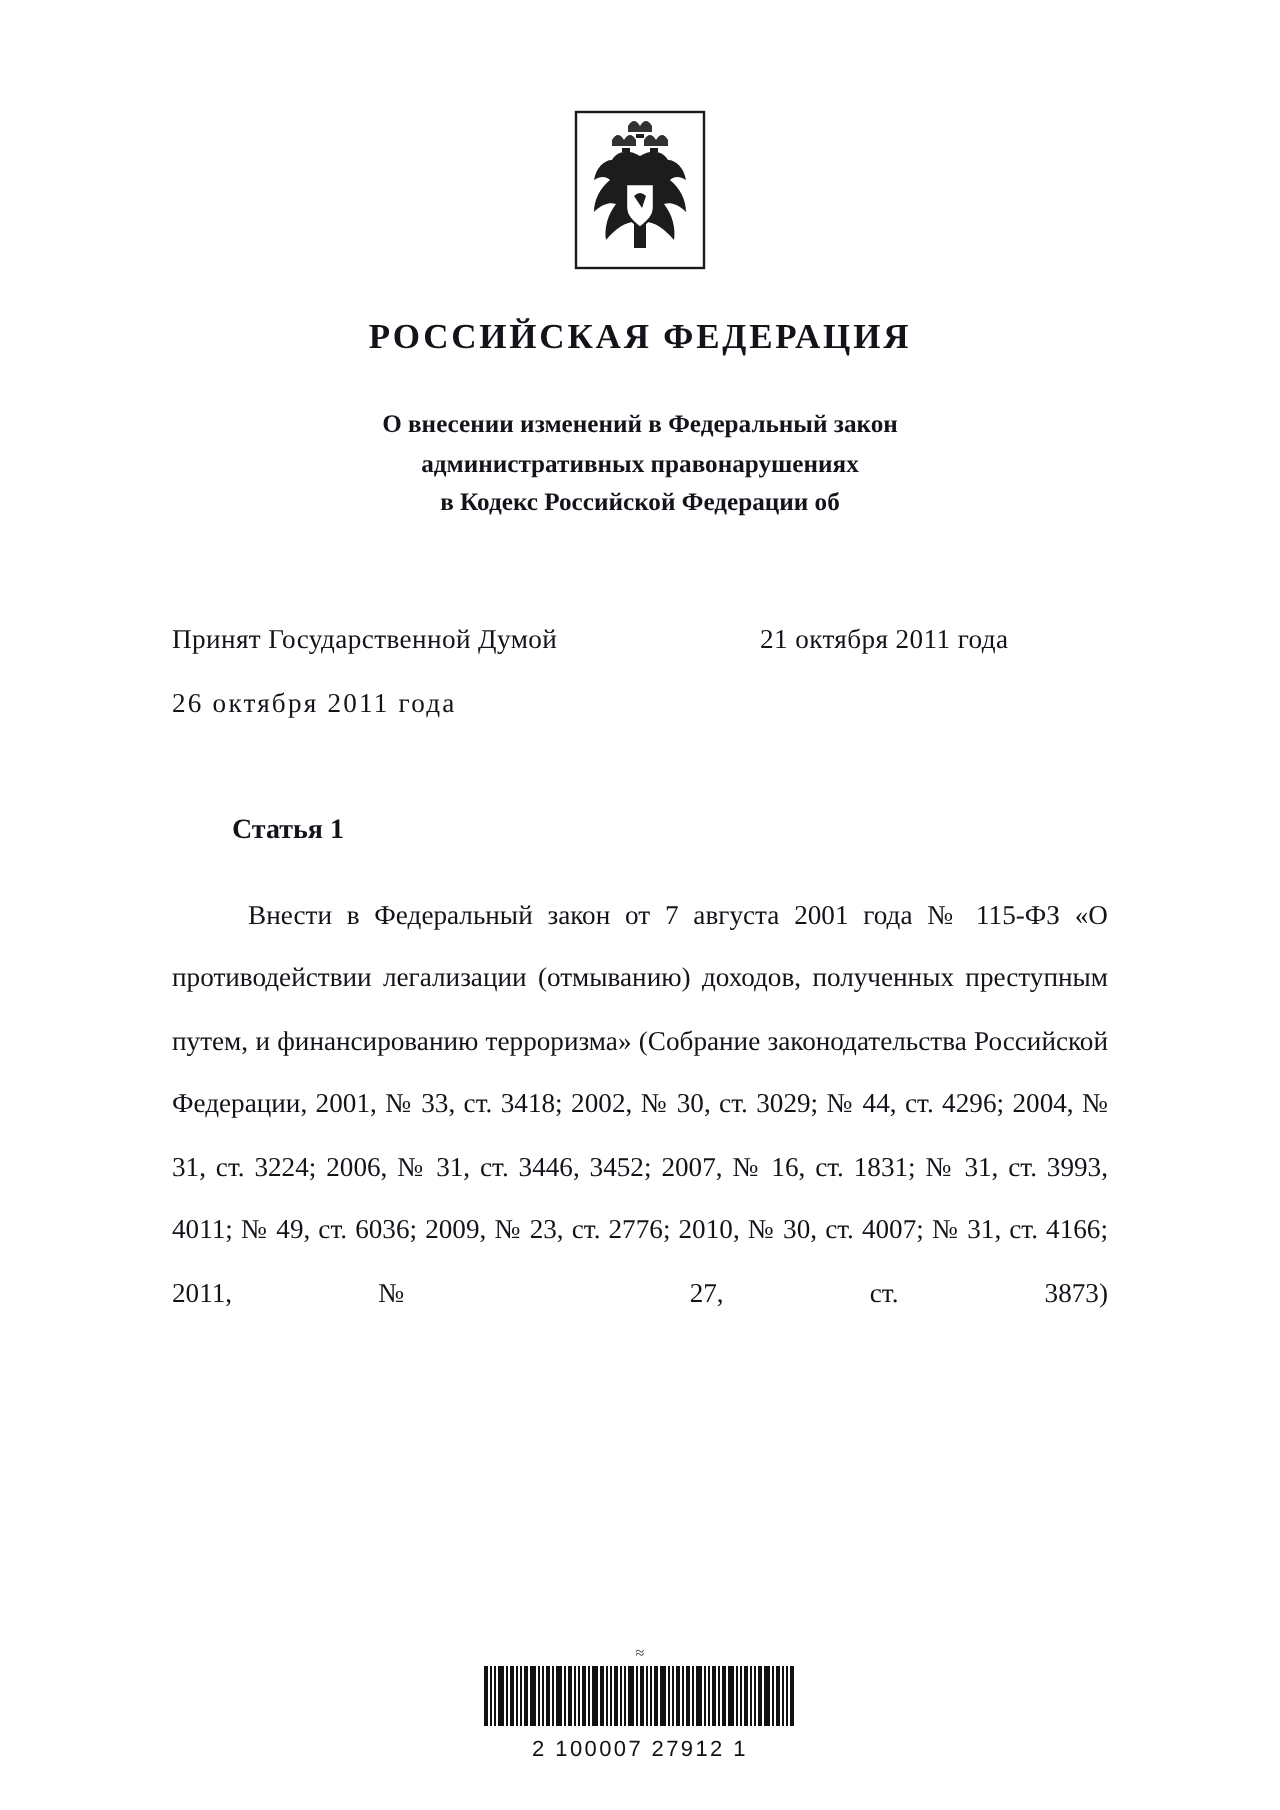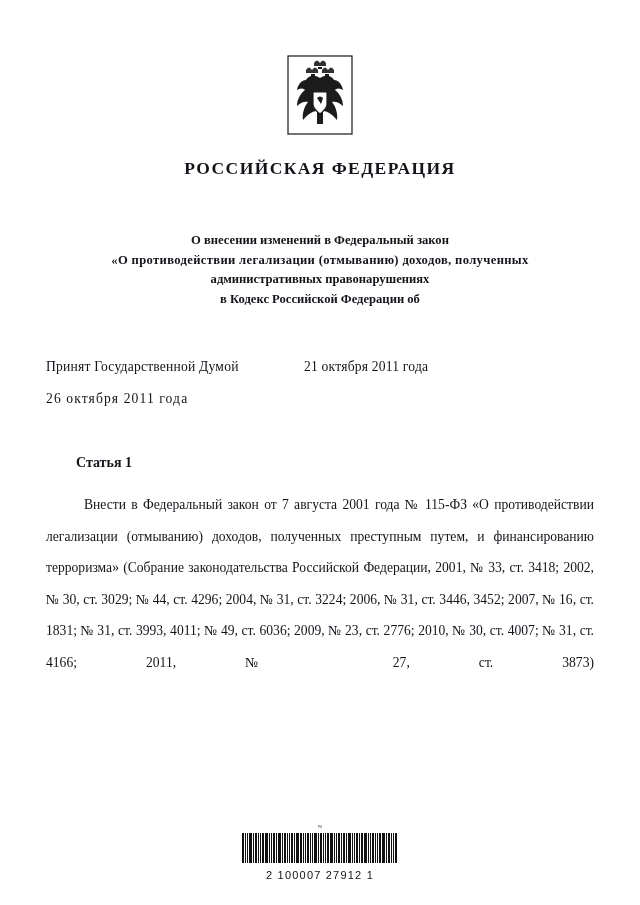--- a/index.html
+++ b/index.html
@@ -13,21 +13,21 @@
     font-family: "Liberation Serif", serif;
     color: #12141a;
     position: relative;
     overflow: hidden;
   }
   .page {
     width: 640px;
     height: 905px;
     position: relative;
     box-sizing: border-box;
-    padding: 0 46px;
+    padding: 0 86px;
   }
 
   
   .emblem-wrap {
     padding-top: 54px;
     display: flex;
     justify-content: center;
   }
   .emblem {
     width: 72px;
@@ -46,21 +46,21 @@
   .law-title {
     margin-top: 12px;
     text-align: center;
     font-size: 25px;
     font-weight: 700;
     letter-spacing: 6px;
   }
 
   
   .subject {
-    margin-top: 52px;
+    margin-top: 24px;
     text-align: center;
     font-size: 12.6px;
     font-weight: 700;
     line-height: 1.55;
   }
   .subject .ln {
     display: block;
     white-space: nowrap;
   }
   .subject .ln.spread {
@@ -69,20 +69,21 @@
 
   
   .adoption {
     margin-top: 50px;
     font-size: 13.6px;
   }
   .adopt-row {
     display: flex;
     align-items: baseline;
     margin-bottom: 16px;
+    gap: 36px;
   }
   .adopt-label {
     width: 258px;
     flex: 0 0 258px;
     letter-spacing: 0.2px;
   }
   .adopt-row.sparse .adopt-label { letter-spacing: 1.1px; }
   .adopt-date { letter-spacing: 0.2px; }
   .adopt-row.sparse .adopt-date { letter-spacing: 1.1px; }
 
@@ -174,21 +175,20 @@
         <path d="M29 38 L43 38 L43 50 C43 55 38 58 36 60 C34 58 29 55 29 50 Z" fill="#ffffff" stroke="#1c1c1c" stroke-width="1.2"></path>
         <path d="M33 44 q3-3 6 0 l-2 6 l-2 -3 z" fill="#1c1c1c"></path>
       </g>
     </svg>
   </div>
 
   <div class="country">РОССИЙСКАЯ ФЕДЕРАЦИЯ</div>
 
   <div class="subject">
     <span class="ln">О внесении изменений в Федеральный закон</span>
-    <span class="ln spread">«О противодействии  легализации  (отмыванию)  доходов, полученных</span>
     <span class="ln">административных правонарушениях</span>
     <span class="ln">в Кодекс Российской Федерации об</span>
   </div>
 
   <div class="adoption">
     <div class="adopt-row">
       <span class="adopt-label">Принят Государственной Думой</span>
       <span class="adopt-date">21 октября 2011 года</span>
     </div>
     <div class="adopt-row sparse">

